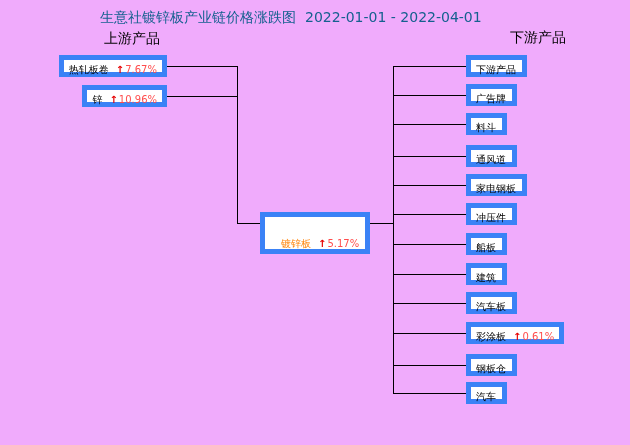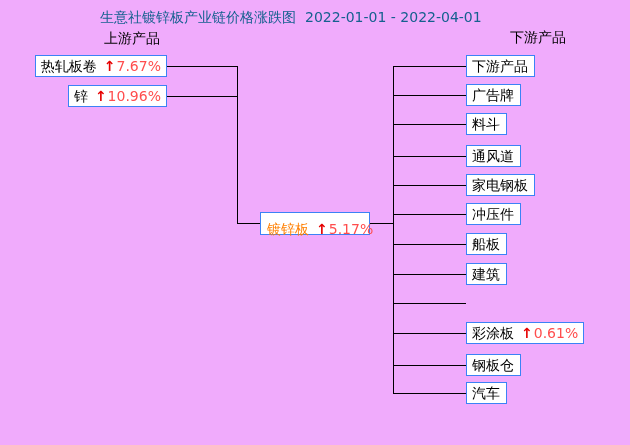--- a/index.html
+++ b/index.html
@@ -26,24 +26,24 @@
     color: #000000;
     white-space: nowrap;
   }
   .hdr-up { left: 104px; top: 30px; }
   .hdr-down { left: 472px; top: 29px; margin-left: 38px; }
   .node {
     position: absolute;
     box-sizing: border-box;
     height: 22px;
     line-height: 20px;
-    border: 1px solid #3b82f6;
+    border: 5px solid #3b82f6;
     background: #ffffff;
     padding: 0 5px;
-    font-size: 14px;
+    font-size: 10px;
     color: #000000;
     white-space: nowrap;
     cursor: pointer;
   }
   .node .arrow {
     color: #e60000;
     font-weight: bold;
     margin-left: 7px;
   }
   .node .arrow:empty { margin-left: 0; }
@@ -53,21 +53,21 @@
   }
   .up { right: 463px; }
   .down { left: 466px; }
   .product {
     left: 260px;
     top: 212px;
     width: 110px;
     height: 23px;
     line-height: 21px;
     text-align: center;
-    padding: 6px;
+    padding: 16px;
   }
   .product .lbl { color: #ff7f00; }
   .hline, .vline {
     position: absolute;
     background: #000000;
   }
   .hline { height: 1px; }
   .vline { width: 1px; }
 </style>
 </head>
@@ -86,20 +86,21 @@
   <div class="node product"><span class="lbl">镀锌板</span><span class="arrow">↑</span><span class="pct">5.17%</span></div>
 
   <div class="node down" style="top:55px"><span class="lbl">下游产品</span><span class="arrow"></span><span class="pct"></span></div>
   <div class="node down" style="top:84px"><span class="lbl">广告牌</span><span class="arrow"></span><span class="pct"></span></div>
   <div class="node down" style="top:113px"><span class="lbl">料斗</span><span class="arrow"></span><span class="pct"></span></div>
   <div class="node down" style="top:145px"><span class="lbl">通风道</span><span class="arrow"></span><span class="pct"></span></div>
   <div class="node down" style="top:203px"><span class="lbl">冲压件</span><span class="arrow"></span><span class="pct"></span></div>
   <div class="node down" style="top:174px"><span class="lbl">家电钢板</span><span class="arrow"></span><span class="pct"></span></div>
   <div class="node down" style="top:233px"><span class="lbl">船板</span><span class="arrow"></span><span class="pct"></span></div>
   <div class="node down" style="top:263px"><span class="lbl">建筑</span><span class="arrow"></span><span class="pct"></span></div>
+  <div class="node down" style="top:292px"><span class="lbl">汽车板</span><span class="arrow"></span><span class="pct"></span></div>
   <div class="node down" style="top:322px"><span class="lbl">彩涂板</span><span class="arrow">↑</span><span class="pct">0.61%</span></div>
   <div class="node down" style="top:354px"><span class="lbl">钢板仓</span><span class="arrow"></span><span class="pct"></span></div>
   <div class="node down" style="top:382px"><span class="lbl">汽车</span><span class="arrow"></span><span class="pct"></span></div>
 
   <div class="hline" style="left:167px; top:66px; width:70px;"></div>
   <div class="hline" style="left:167px; top:96px; width:70px;"></div>
   <div class="vline" style="left:237px; top:66px; height:158px;"></div>
   <div class="hline" style="left:237px; top:223px; width:23px;"></div>
 
   <div class="hline" style="left:370px; top:223px; width:23px;"></div>

